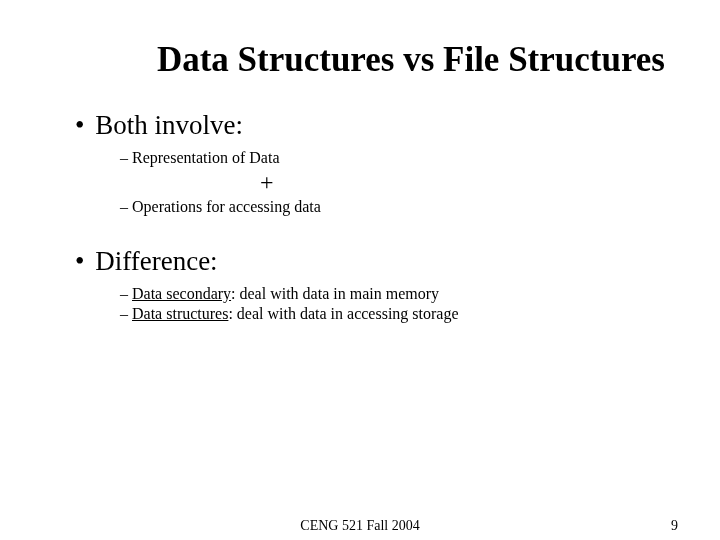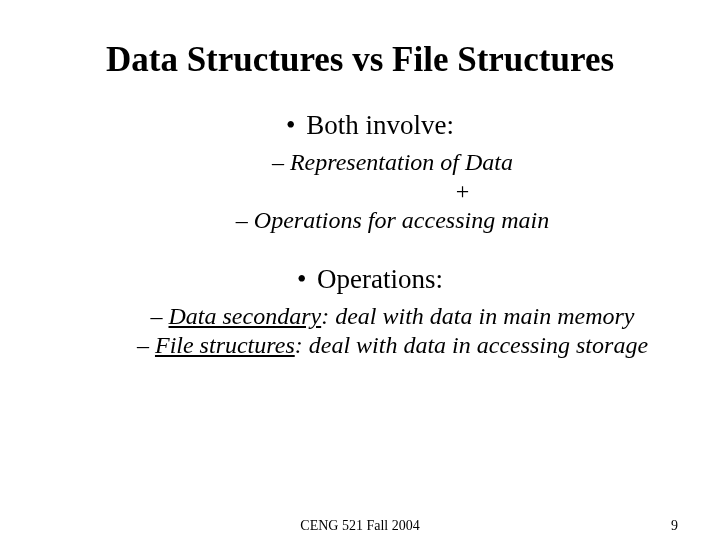--- a/index.html
+++ b/index.html
@@ -1,49 +1,47 @@
 <!DOCTYPE html>
 <html><head>
   <meta charset="utf-8">
   <style>
     * {
       margin: 0;
       padding: 0;
       box-sizing: border-box;
-      text-align: center;
     }
     body {
       width: 720px;
       height: 540px;
       background: #ffffff;
       font-family: 'Times New Roman', Times, serif;
       color: #000000;
       position: relative;
       padding: 40px 55px 0 55px;
     }
     .title {
       font-size: 35px;
       font-weight: bold;
-      text-align: center;
+      text-align: right;
       margin-bottom: 30px;
     }
     .bullet-l1 {
       font-size: 27px;
       margin-left: 20px;
       margin-bottom: 8px;
     }
     .bullet-l1::before {
       content: "• ";
       margin-right: 4px;
     }
     .bullet-l2 {
-      font-size: 24px;
+      font-size: 16px;
       margin-left: 65px;
       margin-bottom: 2px;
-      font-style: italic;
     }
     .bullet-l2::before {
       content: "– ";
     }
     .plus-line {
       font-size: 24px;
       margin-left: 205px;
       margin-bottom: 2px;
     }
     .spacer {
@@ -74,26 +72,26 @@
 <body>
 
 <div class="title">Data Structures vs File Structures</div>
 
 <div class="bullet-l1">Both involve:</div>
 
 <div class="bullet-l2">Representation of Data</div>
 
 <div class="plus-line">+</div>
 
-<div class="bullet-l2">Operations for accessing main</div>
+<div class="bullet-l2">Operations for accessing data</div>
 
 <div class="spacer"></div>
 
-<div class="bullet-l1">Operations:</div>
+<div class="bullet-l1">Difference:</div>
 
 <div class="bullet-l2"><span class="underline">Data secondary</span><span>: deal with data in main memory</span></div>
 
-<div class="bullet-l2"><span class="underline">File structures</span><span>: deal with data in accessing storage</span></div>
+<div class="bullet-l2"><span class="underline">Data structures</span><span>: deal with data in accessing storage</span></div>
 
 <div class="footer">
   <span class="footer-center">CENG 521 Fall 2004</span>
   <span class="footer-right">9</span>
 </div>
 
 </body></html>

